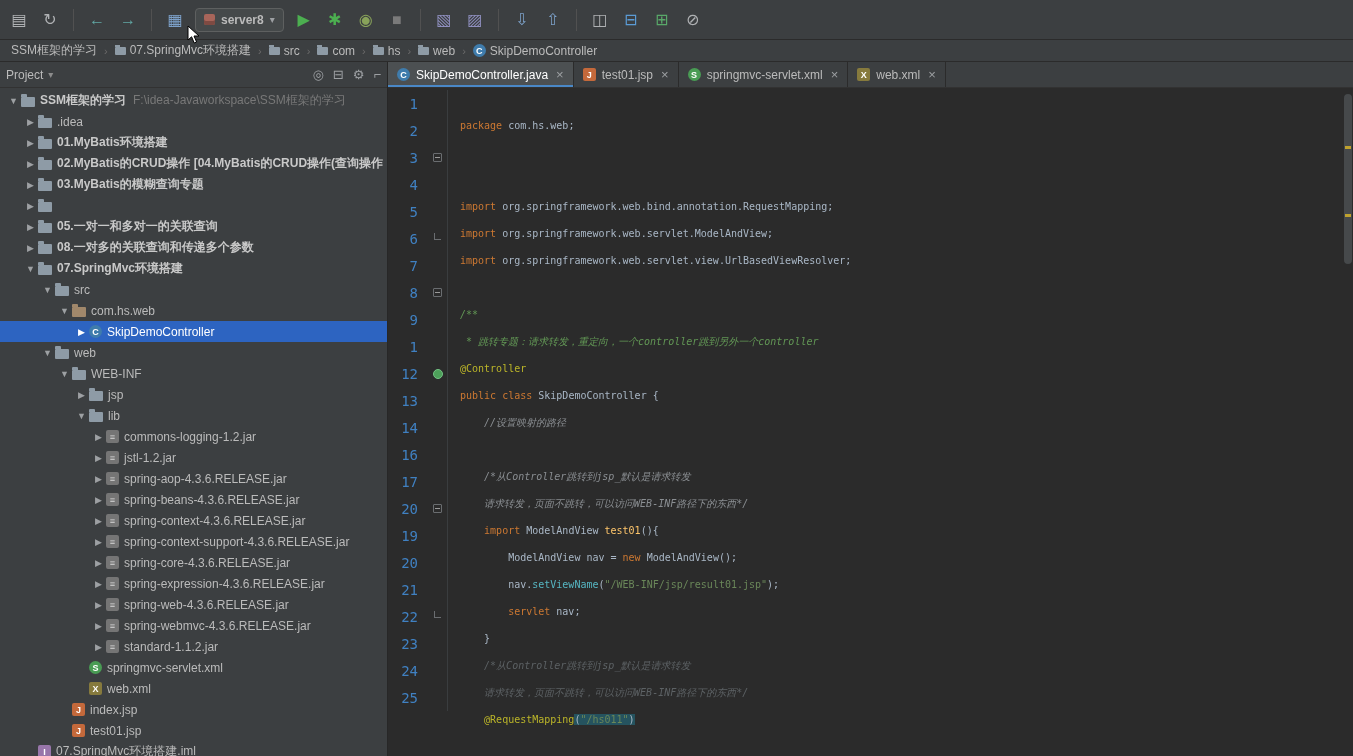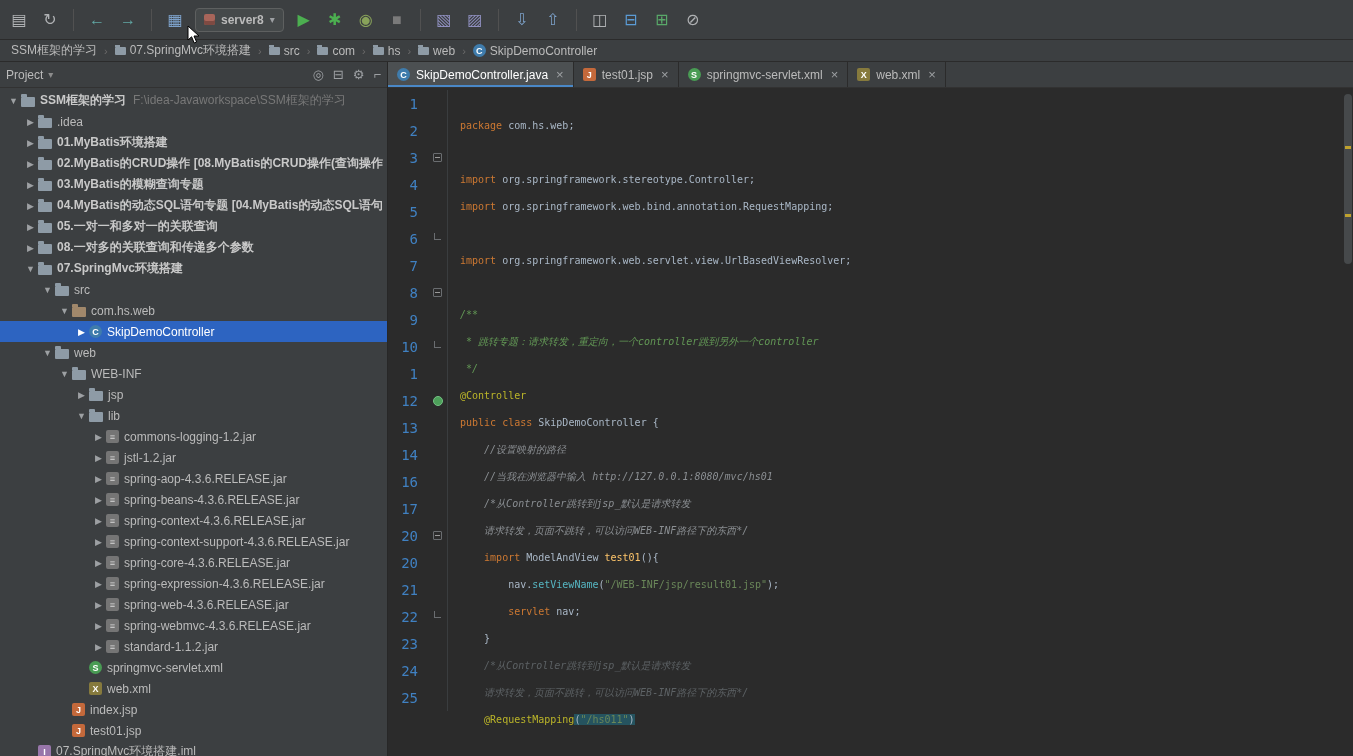--- a/index.html
+++ b/index.html
@@ -197,31 +197,30 @@
             <span class="tlabel">.idea</span>
           </div>
           <div class="trow" style="padding-left:23px">
             <span class="arrow">▶</span>
             <span class="i-folder"></span>
             <span class="tlabel bold">01.MyBatis环境搭建</span>
           </div>
           <div class="trow" style="padding-left:23px">
             <span class="arrow">▶</span>
             <span class="i-folder"></span>
-            <span class="tlabel bold">02.MyBatis的CRUD操作 [08.MyBatis的CRUD操作(查询操作</span>
+            <span class="tlabel bold">02.MyBatis的CRUD操作 [04.MyBatis的CRUD操作(查询操作</span>
           </div>
           <div class="trow" style="padding-left:23px">
             <span class="arrow">▶</span>
             <span class="i-folder"></span>
             <span class="tlabel bold">03.MyBatis的模糊查询专题</span>
           </div>
           <div class="trow" style="padding-left:23px">
             <span class="arrow">▶</span>
             <span class="i-folder"></span>
-            <span class="tlabel bold">04.MyBatis的动态SQL语句专题 [04.MyBatis的动态SQL语句</span>
           </div>
           <div class="trow" style="padding-left:23px">
             <span class="arrow">▶</span>
             <span class="i-folder"></span>
             <span class="tlabel bold">05.一对一和多对一的关联查询</span>
           </div>
           <div class="trow" style="padding-left:23px">
             <span class="arrow">▶</span>
             <span class="i-folder"></span>
             <span class="tlabel bold">08.一对多的关联查询和传递多个参数</span>
@@ -382,30 +381,30 @@
             <div class="cline">
               <span class="ln">2</span>
               <span class="gut"></span>
               <span class="code"></span>
             </div>
             <div class="cline">
               <span class="ln">3</span>
               <span class="gut">
                 <span class="fopen"></span>
               </span>
-              <span class="code"><span class="tk-k">import </span><span class="tk-p">org.springframework.stereotype.Controller;</span></span>
             </div>
             <div class="cline">
               <span class="ln">4</span>
               <span class="gut"></span>
               <span class="code"><span class="tk-k">import </span><span class="tk-p">org.springframework.web.bind.annotation.RequestMapping;</span></span>
             </div>
             <div class="cline">
               <span class="ln">5</span>
               <span class="gut"></span>
+              <span class="code"><span class="tk-k">import </span><span class="tk-p">org.springframework.web.servlet.ModelAndView;</span></span>
             </div>
             <div class="cline">
               <span class="ln">6</span>
               <span class="gut">
                 <span class="fend"></span>
               </span>
               <span class="code"><span class="tk-k">import </span><span class="tk-p">org.springframework.web.servlet.view.UrlBasedViewResolver;</span></span>
             </div>
             <div class="cline">
               <span class="ln">7</span>
@@ -418,64 +417,61 @@
                 <span class="fopen"></span>
               </span>
               <span class="code"><span class="tk-d">/**</span></span>
             </div>
             <div class="cline">
               <span class="ln">9</span>
               <span class="gut"></span>
               <span class="code"><span class="tk-d"> * 跳转专题：请求转发，重定向，一个controller跳到另外一个controller</span></span>
             </div>
             <div class="cline">
-              <span class="ln">10</span>
-              <span class="gut">
-                <span class="fend"></span>
-              </span>
-              <span class="code"><span class="tk-d"> */</span></span>
-            </div>
-            <div class="cline">
               <span class="ln">1</span>
               <span class="gut"></span>
               <span class="code"><span class="tk-a">@Controller</span></span>
             </div>
             <div class="cline">
               <span class="ln">12</span>
               <span class="gut">
                 <span class="bean"></span>
               </span>
               <span class="code"><span class="tk-k">public class </span><span class="tk-p">SkipDemoController </span><span class="tk-p">{</span></span>
             </div>
             <div class="cline">
               <span class="ln">13</span>
               <span class="gut"></span>
               <span class="code"><span class="tk-c">    //设置映射的路径</span></span>
             </div>
             <div class="cline">
               <span class="ln">14</span>
               <span class="gut"></span>
-              <span class="code"><span class="tk-c">    //当我在浏览器中输入 http://127.0.0.1:8080/mvc/hs01</span></span>
             </div>
             <div class="cline">
               <span class="ln">16</span>
               <span class="gut"></span>
               <span class="code"><span class="tk-c">    /*从Controller跳转到jsp_默认是请求转发</span></span>
             </div>
             <div class="cline">
               <span class="ln">17</span>
               <span class="gut"></span>
               <span class="code"><span class="tk-c">    请求转发，页面不跳转，可以访问WEB-INF路径下的东西*/</span></span>
             </div>
             <div class="cline">
               <span class="ln">20</span>
               <span class="gut">
                 <span class="fopen"></span>
               </span>
               <span class="code"><span class="tk-k">    import </span><span class="tk-p">ModelAndView </span><span class="tk-m">test01</span><span class="tk-p">(){</span></span>
+            </div>
+            <div class="cline">
+              <span class="ln">19</span>
+              <span class="gut"></span>
+              <span class="code"><span class="tk-p">        ModelAndView nav = </span><span class="tk-k">new </span><span class="tk-p">ModelAndView();</span></span>
             </div>
             <div class="cline">
               <span class="ln">20</span>
               <span class="gut"></span>
               <span class="code"><span class="tk-p">        nav.</span><span class="tk-mc">setViewName</span><span class="tk-p">(</span><span class="tk-s">"/WEB-INF/jsp/result01.jsp"</span><span class="tk-p">);</span></span>
             </div>
             <div class="cline">
               <span class="ln">21</span>
               <span class="gut"></span>
               <span class="code"><span class="tk-k">        servlet </span><span class="tk-p">nav;</span></span>

